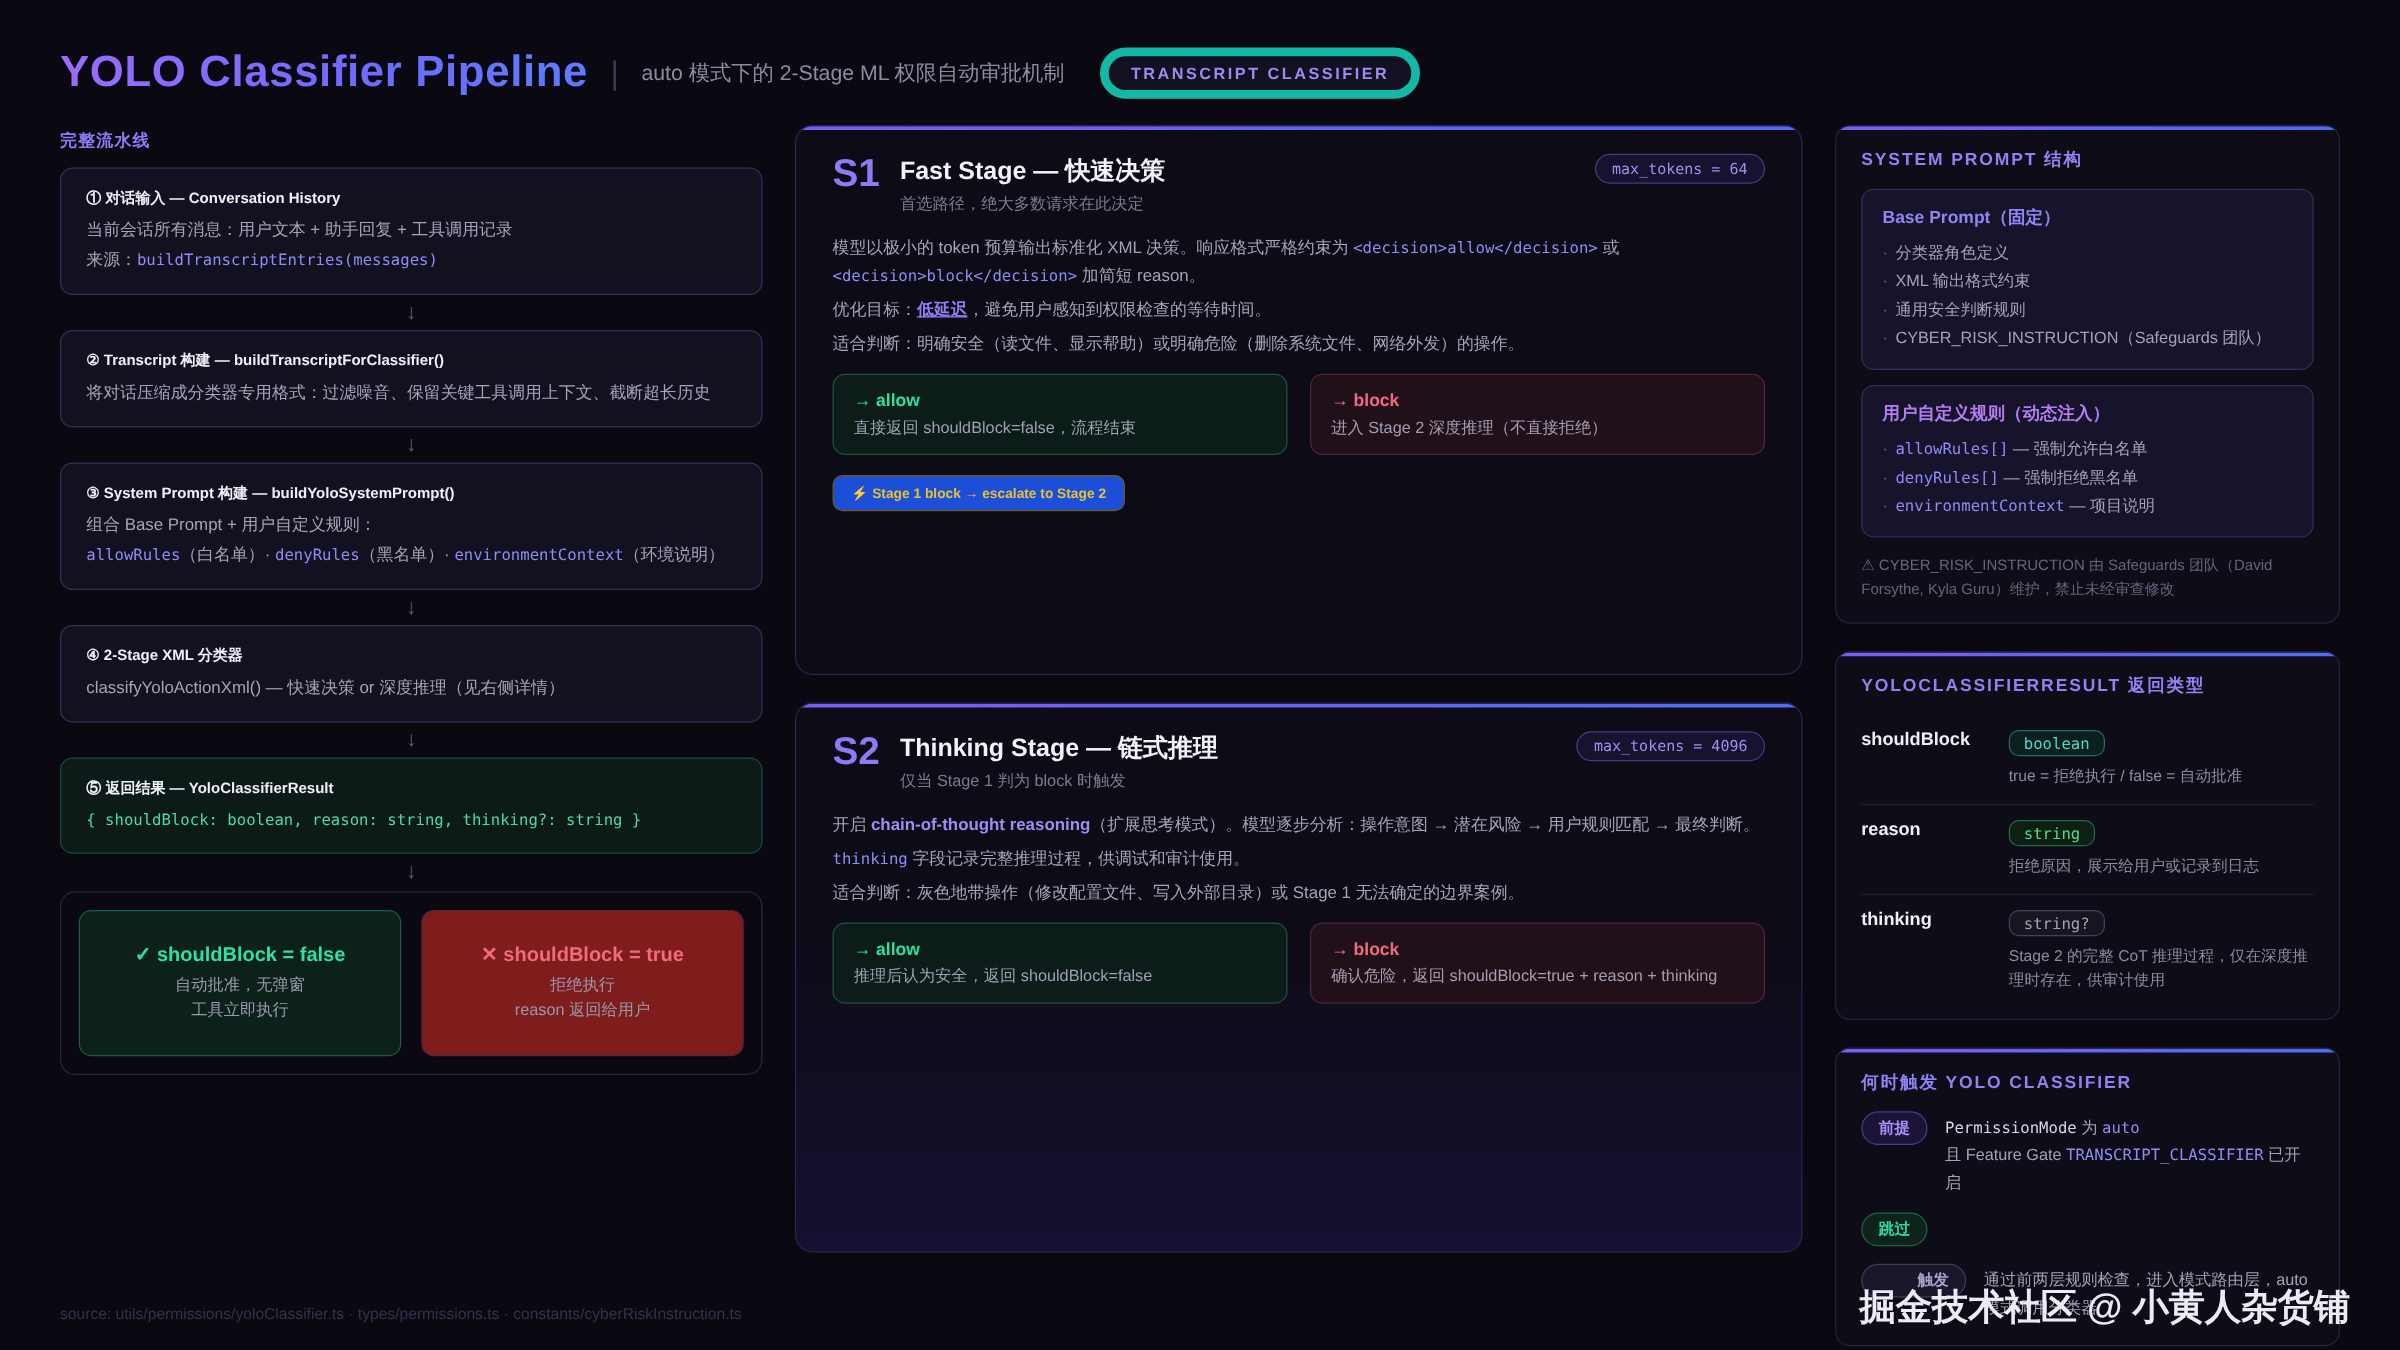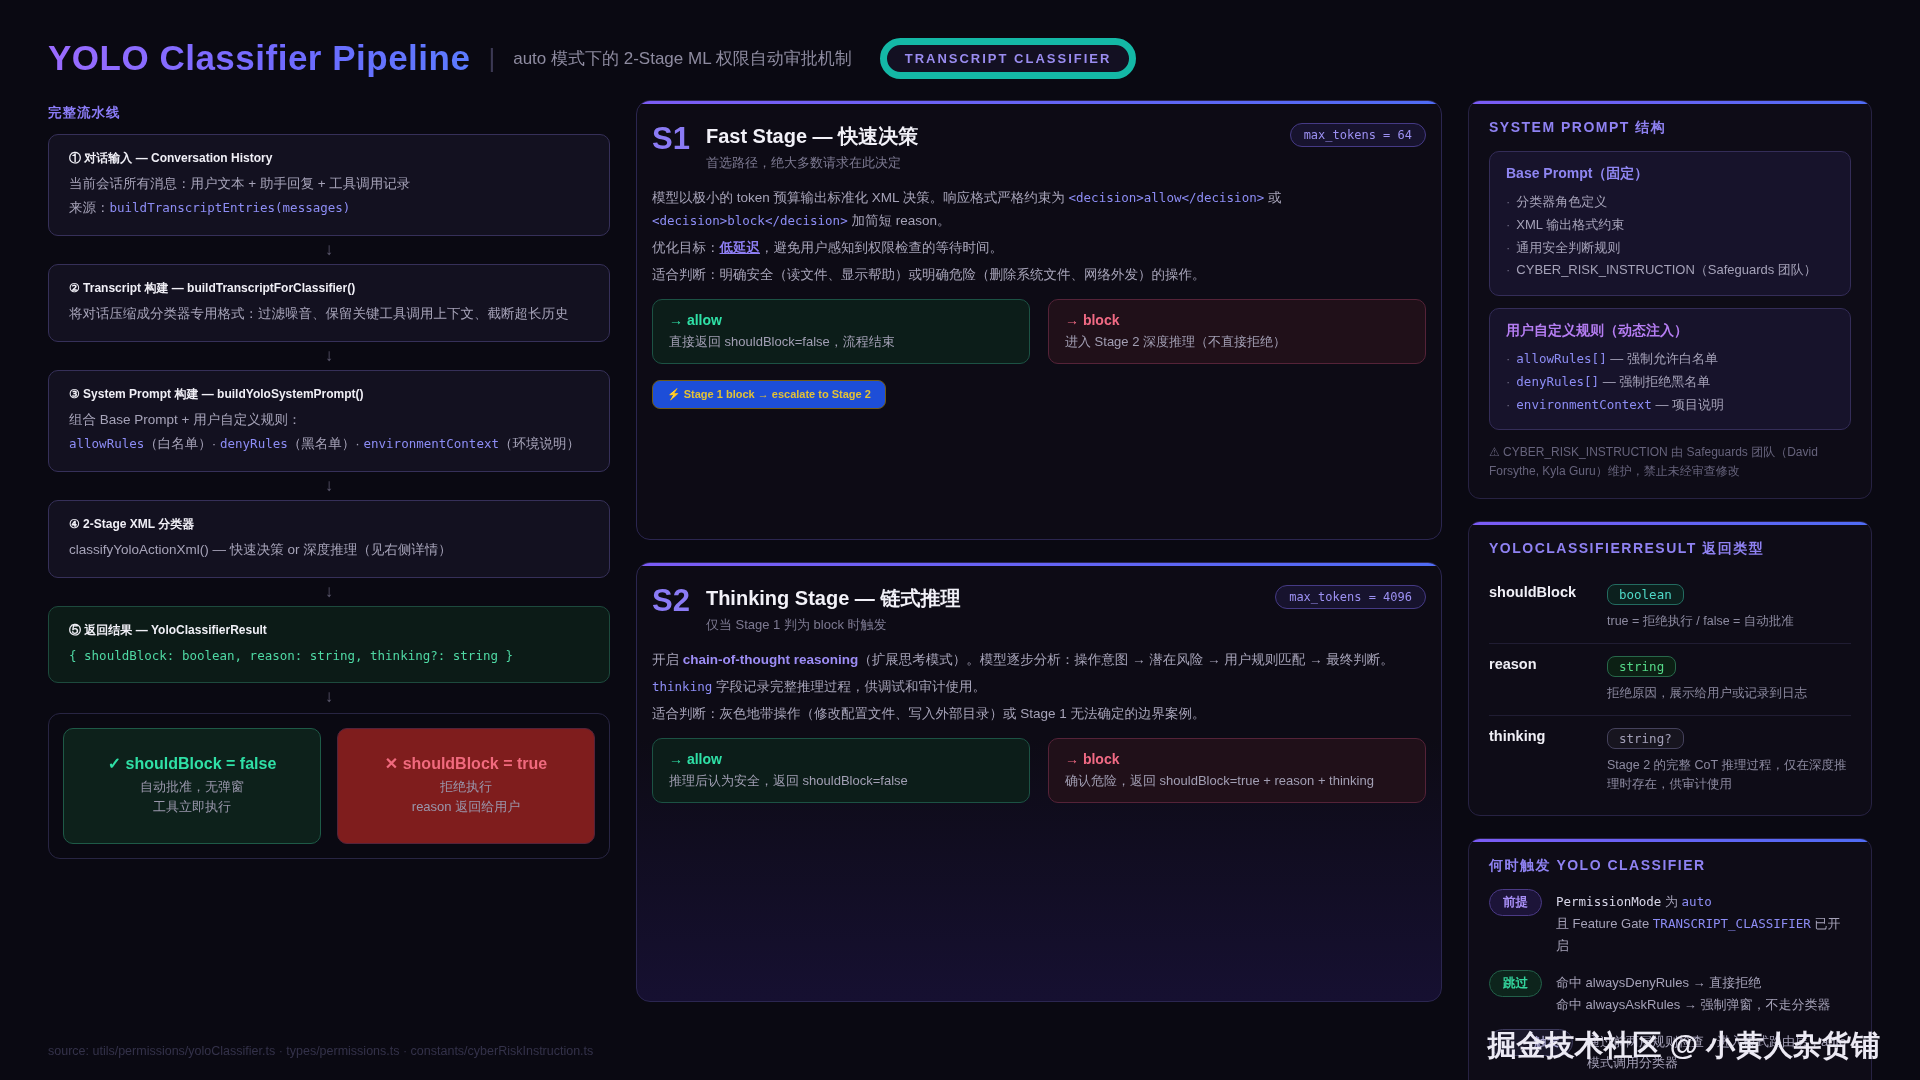--- a/index.html
+++ b/index.html
@@ -36,21 +36,21 @@
   .outcome .t{font-size:16px;font-weight:bold;margin-bottom:5px;}
   .outcome p{margin:2px 0;font-size:13px;color:#9a97ac;}
   .outcome.ok{background:#0d211b;border:1px solid #1e5a47;}
   .outcome.ok .t{color:#2fe0a6;}
   .outcome.no{background:#7f1d1d;border:1px solid #55233a;}
   .outcome.no .t{color:#f16a7e;}
 
   
   .mid{display:flex;flex-direction:column;gap:22px;}
   .scard{position:relative;background:#0d0b15;border:1px solid #2b2650;border-radius:14px;
-         padding:22px 15px;overflow:hidden;box-sizing:border-box;}
+         padding:22px 29px;overflow:hidden;box-sizing:border-box;}
   .scard::before{content:"";position:absolute;top:0;left:0;right:0;height:3px;
          background:linear-gradient(90deg,#7c5cf5,#4f6cf5);}
   .scard.s1{height:440px;}
   .scard.s2{height:440px;background:linear-gradient(180deg,#0d0b15 40%,#161031 100%);}
   .shead{display:flex;align-items:flex-start;gap:16px;}
   .sid{font-size:31px;font-weight:bold;color:#8b7bf5;line-height:1.05;}
   .stitle{font-size:20px;font-weight:bold;color:#f2f1f8;}
   .ssub{font-size:13px;color:#7d7a92;margin-top:4px;}
   .sbadge{margin-left:auto;font-family:"DejaVu Sans Mono",monospace;font-size:12px;color:#9c90f2;
          background:#17132e;border:1px solid #453a85;border-radius:999px;padding:4px 13px;white-space:nowrap;}
@@ -274,24 +274,20 @@
         <div class="rhead">何时触发 YOLO CLASSIFIER</div>
         <div class="trow">
           <span class="pill p0">前提</span>
           <div class="tl">
             <span class="mono-w">PermissionMode</span><span> 为 </span><code class="c">auto</code><br>
             <span>且 Feature Gate </span><code class="c">TRANSCRIPT_CLASSIFIER</code><span> 已开启</span>
           </div>
         </div>
         <div class="trow">
           <span class="pill p1">跳过</span>
-          <div class="tl">
-            <span>命中 alwaysDenyRules → 直接拒绝</span><br>
-            <span>命中 alwaysAskRules → 强制弹窗，不走分类器</span>
-          </div>
         </div>
         <div class="trow">
           <span class="pill p2">触发</span>
           <div class="tl">
             <span>通过前两层规则检查，进入模式路由层，auto 模式调用分类器</span>
           </div>
         </div>
       </div>
 
     </div>

